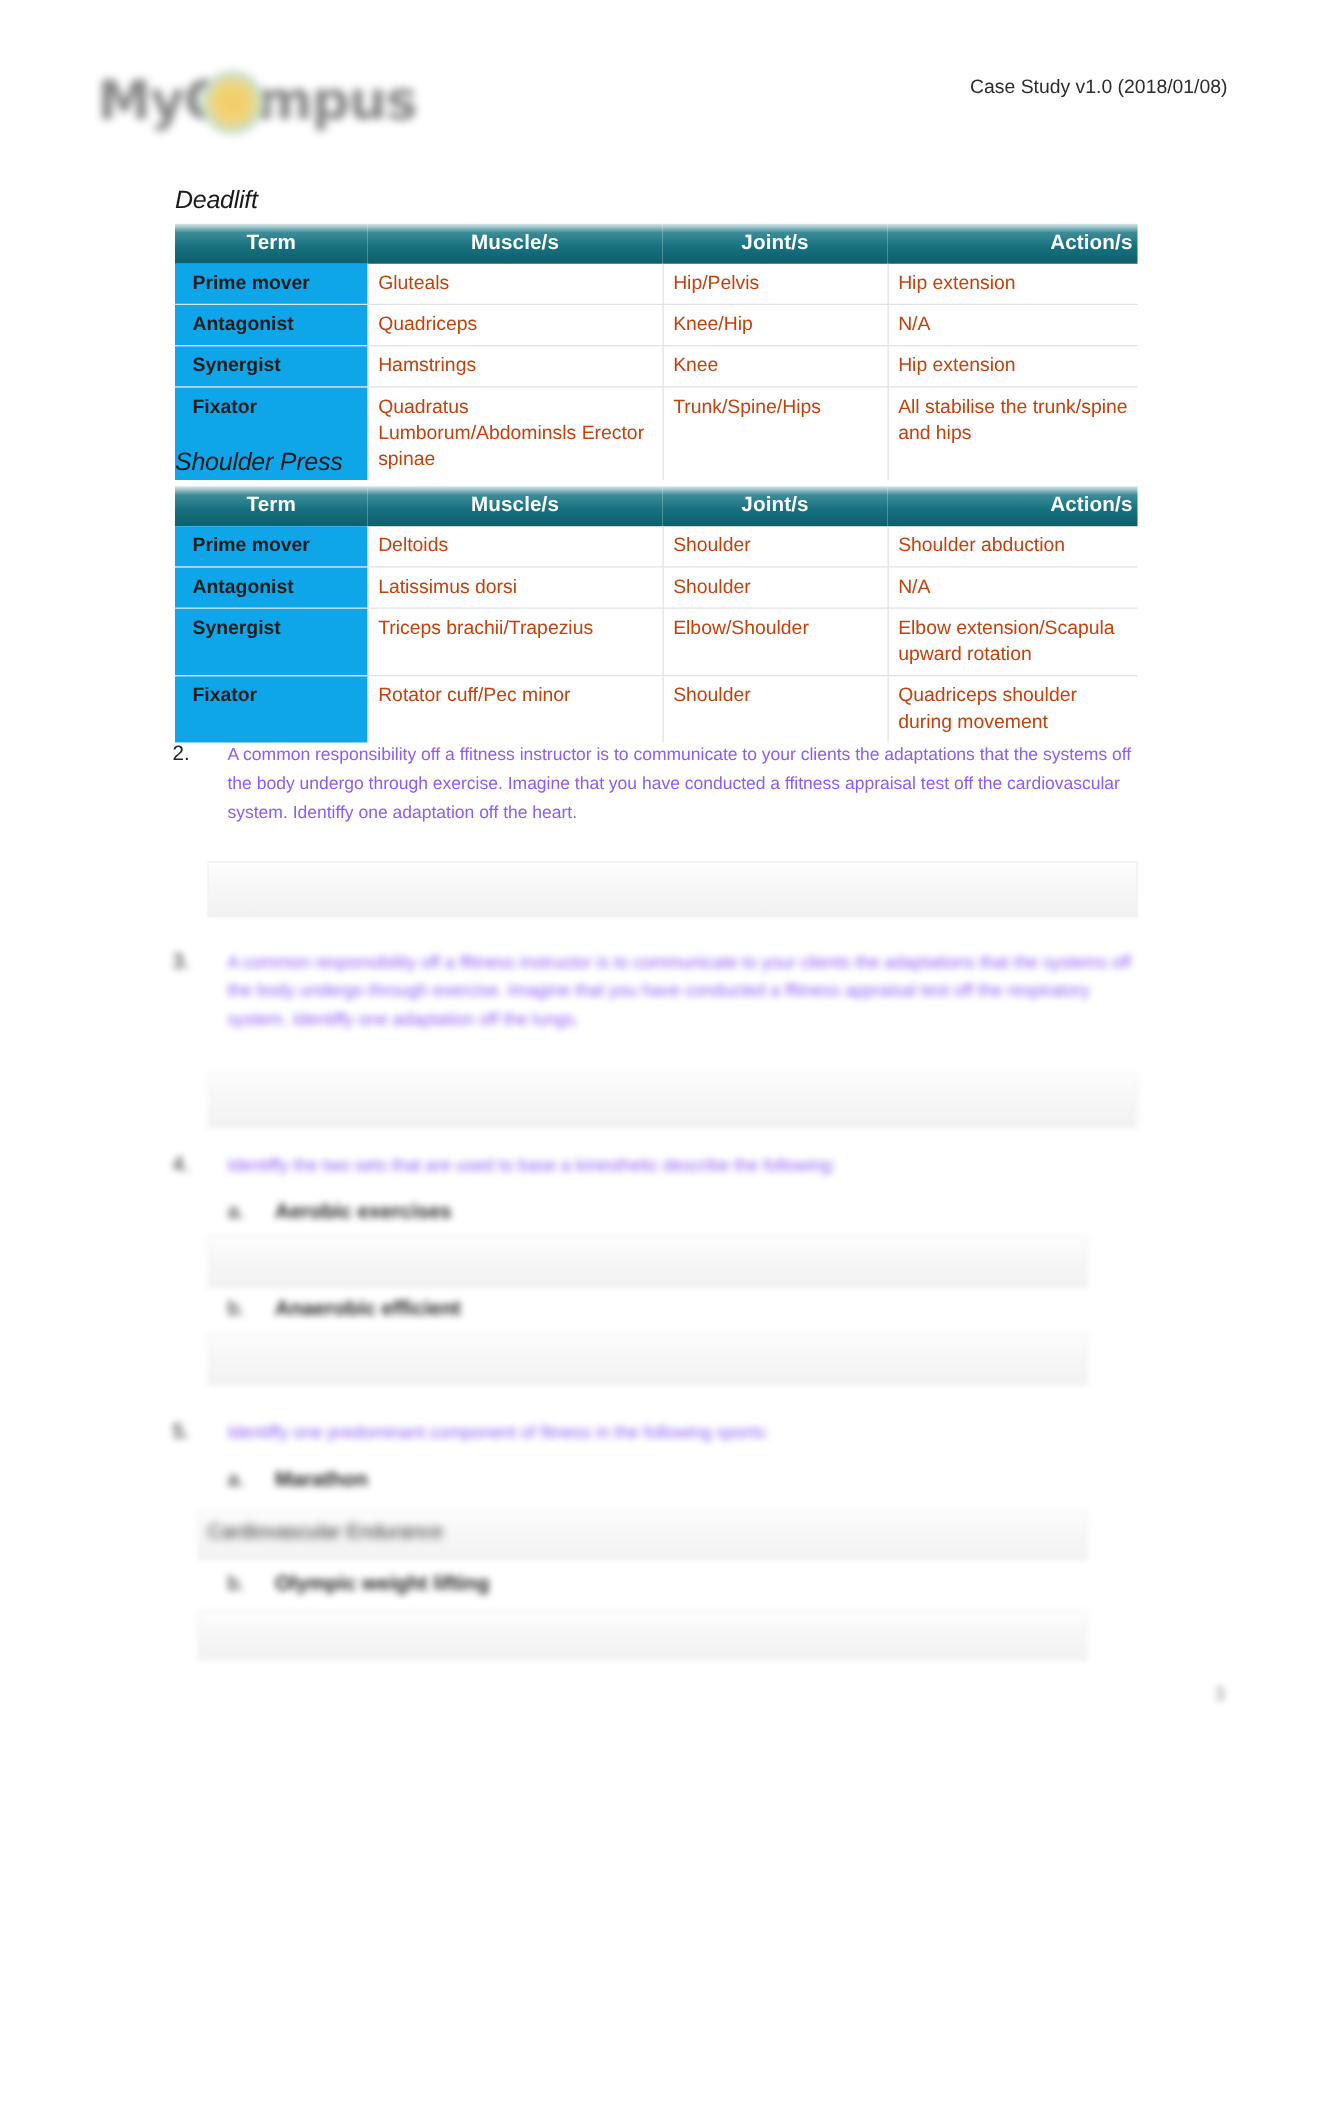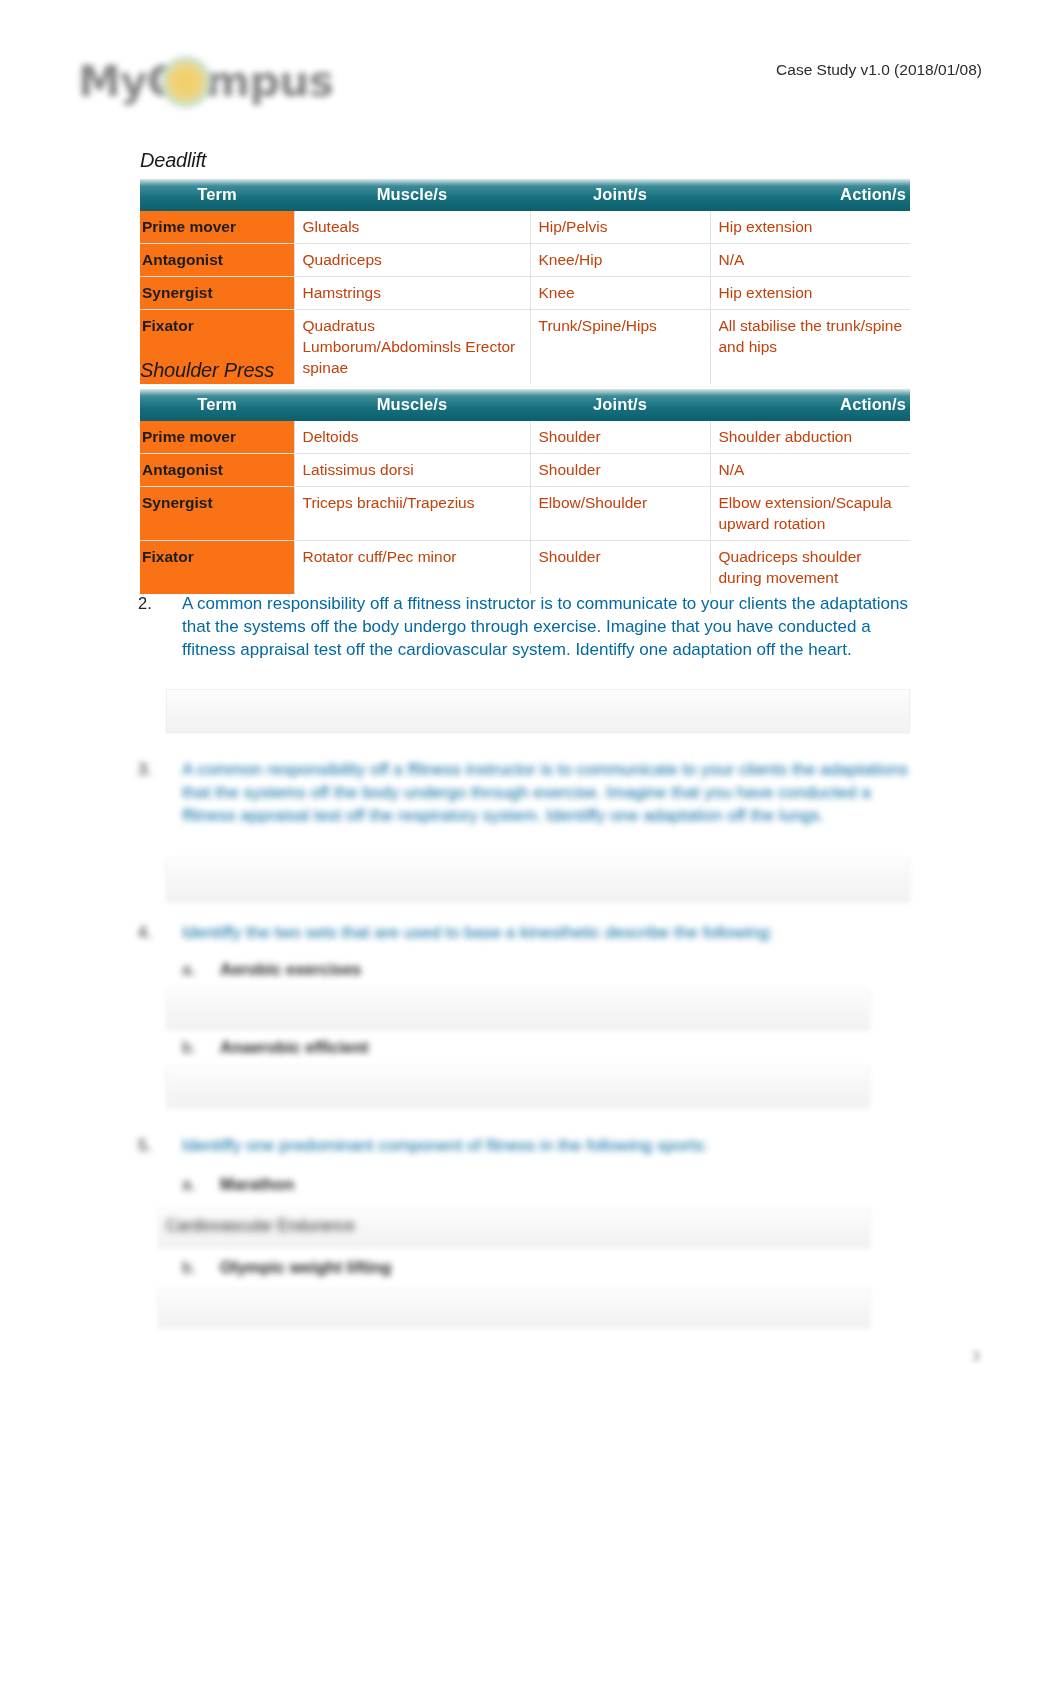--- a/index.html
+++ b/index.html
@@ -106,23 +106,23 @@
 
   .anat-table td {
     vertical-align: top;
     padding: 5px 8px 6px;
     border-bottom: 1px solid #e2e2e2;
     border-right: 1px solid #e2e2e2;
     line-height: 21px;
     color: #c2410c;
   }
   .anat-table td.term-cell {
-    background: #f97316;
+    background: #0ea5e9;
     font-weight: bold;
-    padding-left: 2px;
+    padding-left: 14px;
     border-right: 1px solid #dddddd;
     color: #1d1d1d;
   }
   .anat-table tr:last-child td {
     border-bottom: none;
   }
   .anat-table td:last-child { border-right: none; }
 
   
   .question {
@@ -136,23 +136,23 @@
   }
   .q-num {
     width: 44px;
     flex: 0 0 44px;
     font-size: 16.5px;
     line-height: 23px;
     color: #232323;
   }
   .q-text {
     flex: 1 1 auto;
-    font-size: 17px;
-    line-height: 23px;
-    color: #0369a1;
+    font-size: 14px;
+    line-height: 23px;
+    color: #8b5cf6;
   }
   .answer-box {
     position: absolute;
     background: linear-gradient(180deg, #fdfdfd 0%, #f7f7f7 45%, #f2f2f2 100%);
     border: 1px solid #efefef;
     box-shadow: 0 1px 2px rgba(0,0,0,.045);
   }
 
   .sub-row {
     display: flex;

